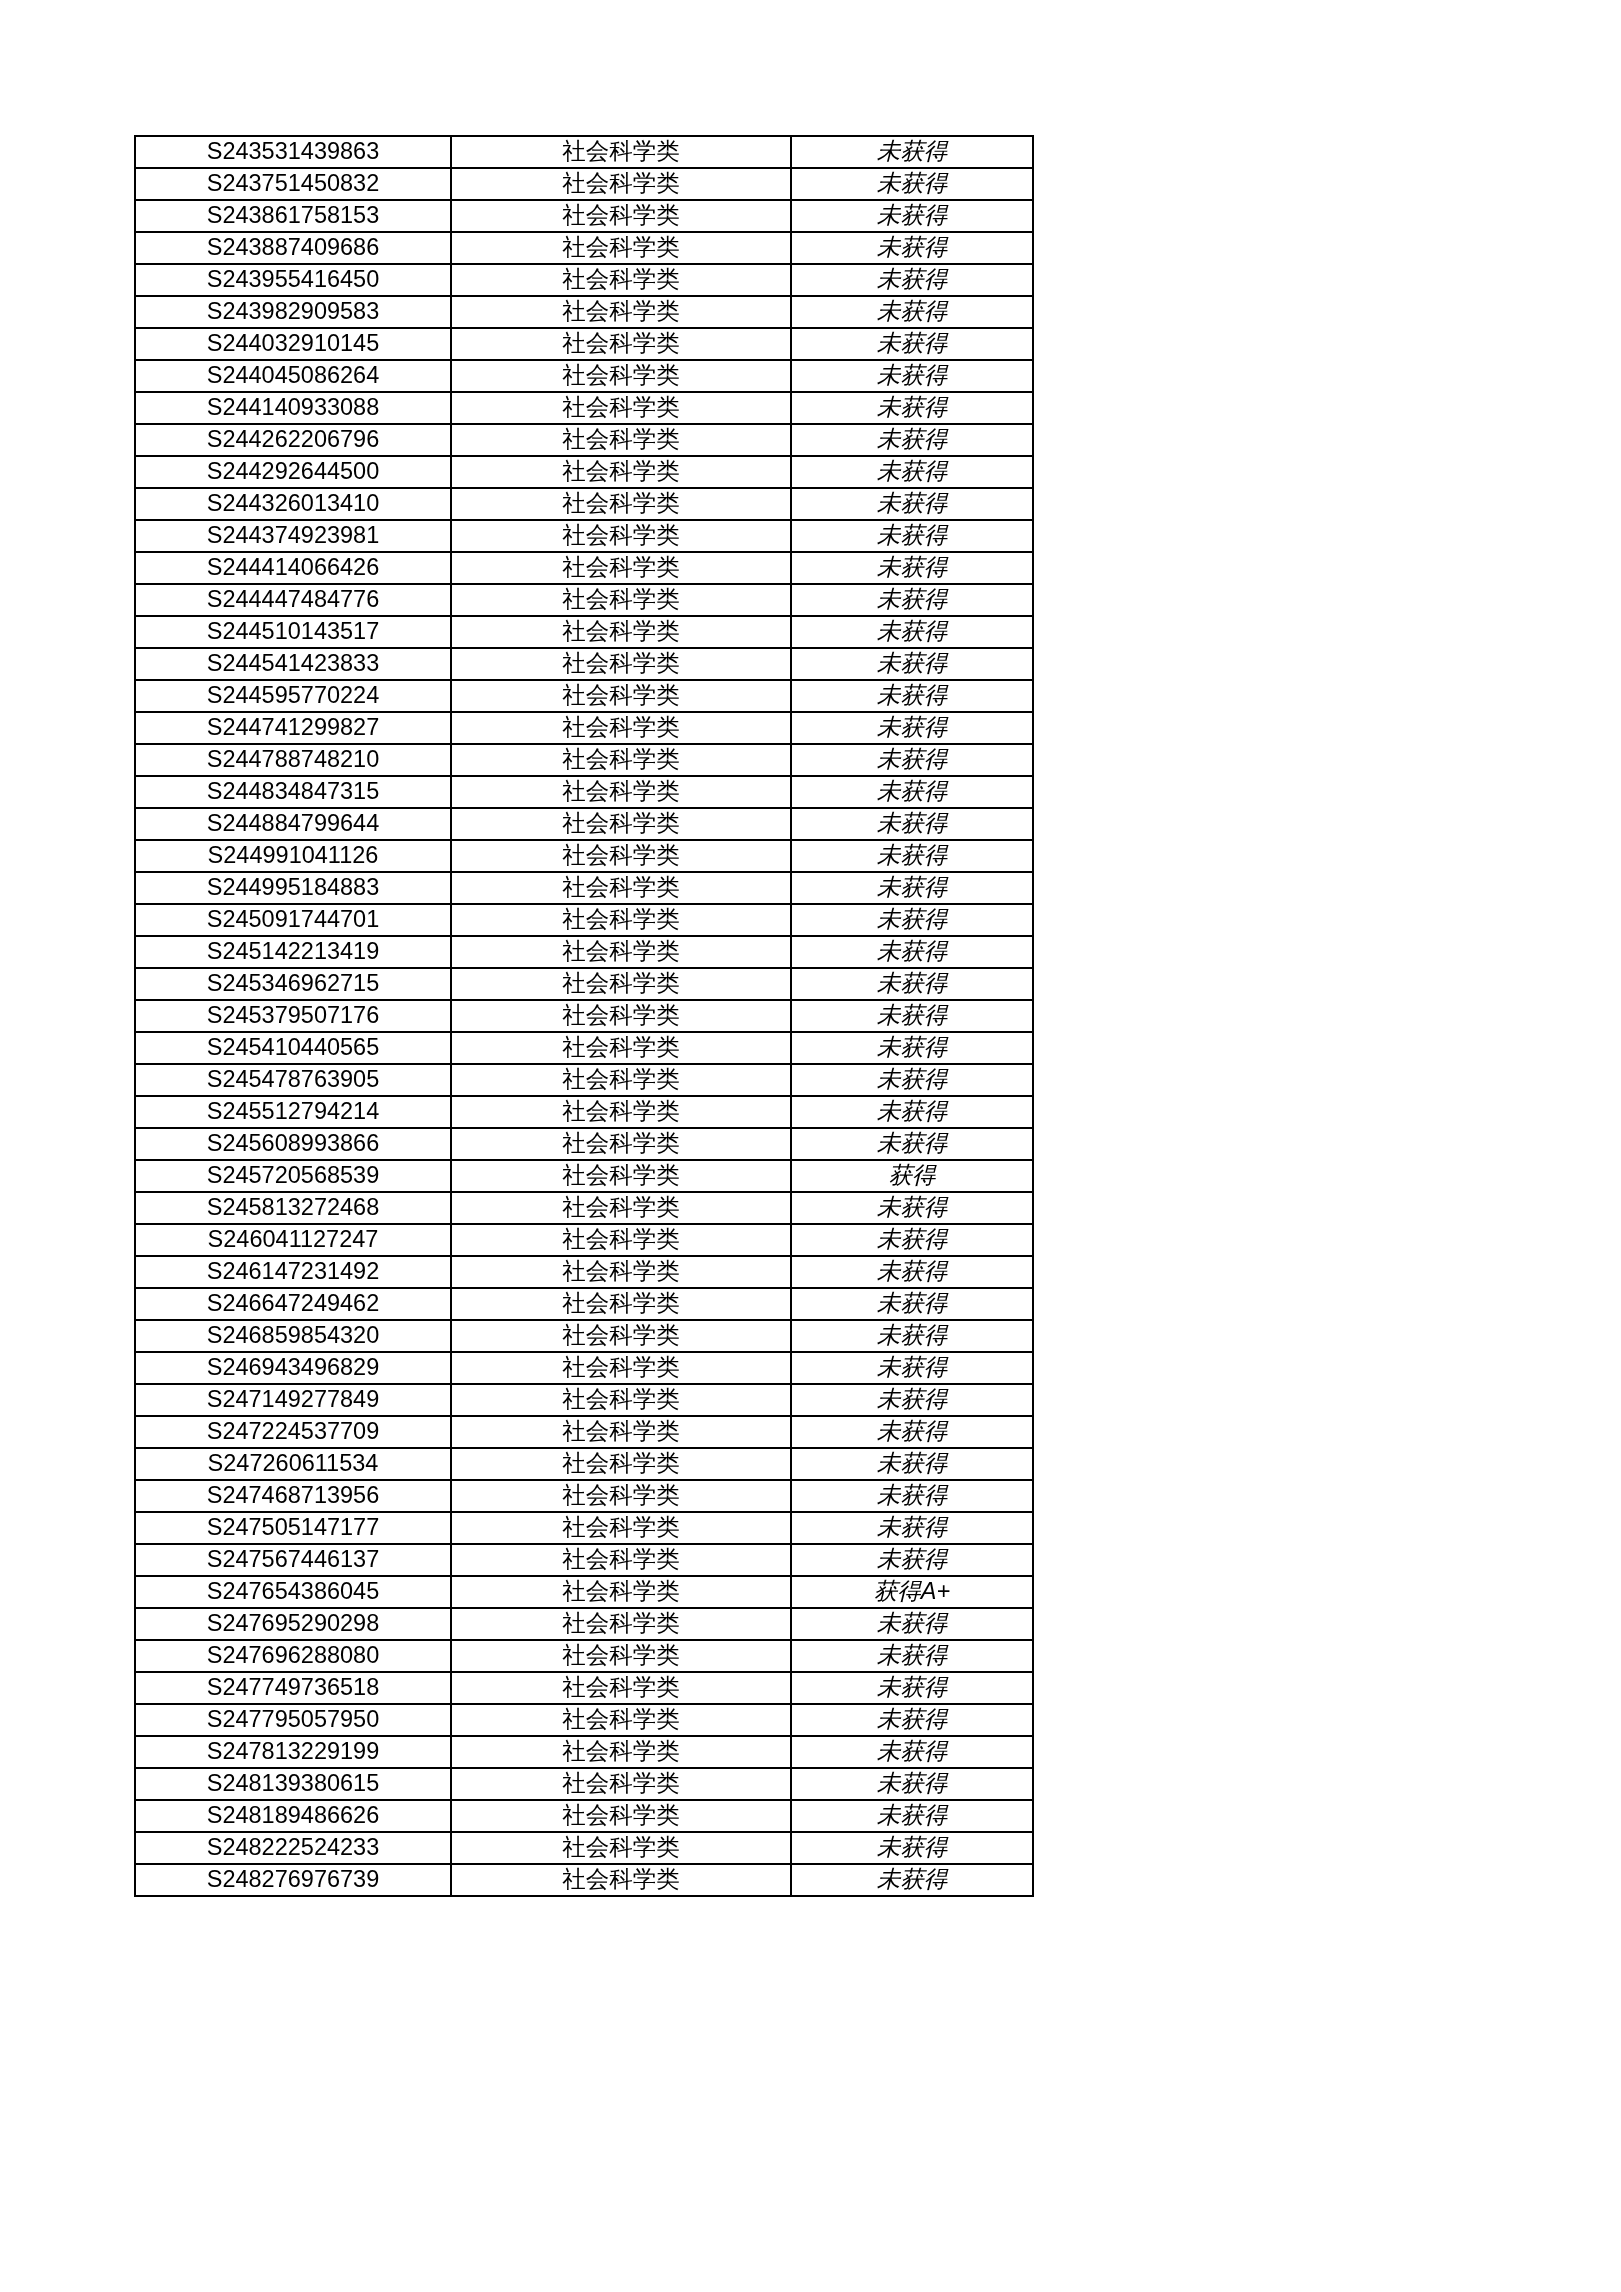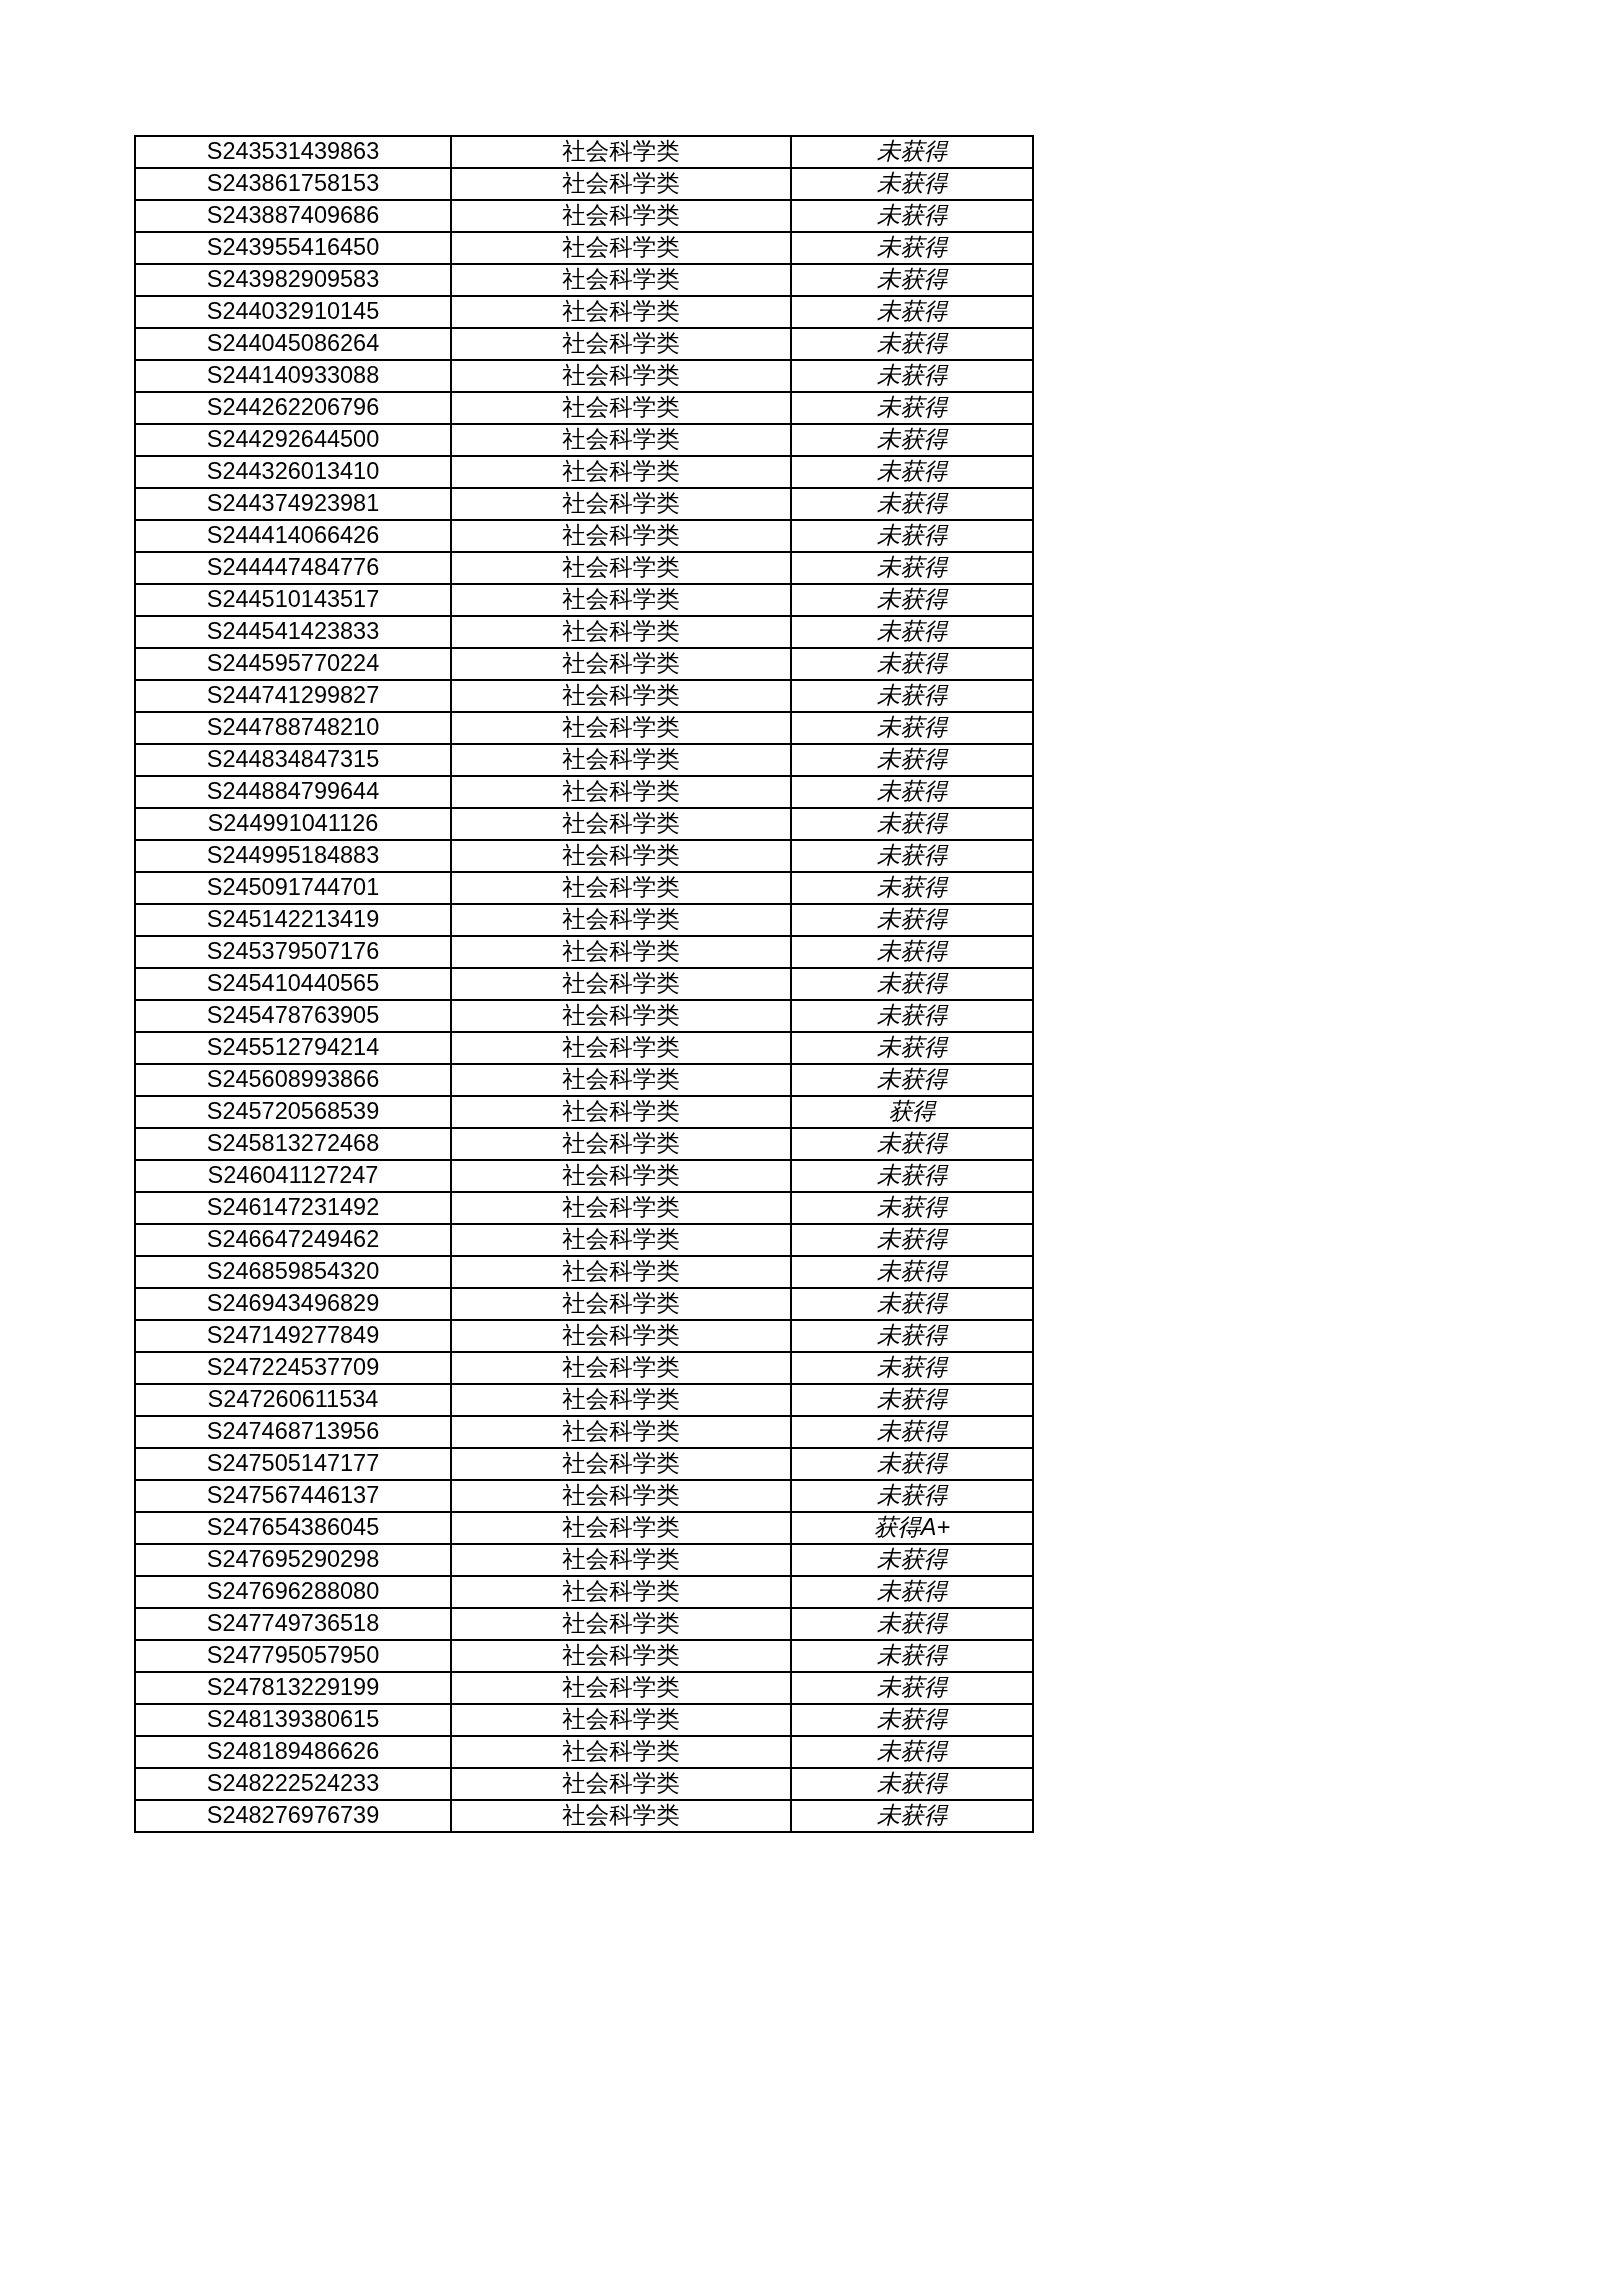--- a/index.html
+++ b/index.html
@@ -51,20 +51,25 @@
 <div class="page">
   <div class="table-wrap">
     <table class="grades">
       <tbody>
           <tr>
             <td class="col-id">S243531439863</td>
             <td class="col-cat">社会科学类</td>
             <td class="col-res">未获得</td>
           </tr>
           <tr>
+            <td class="col-id">S243751450832</td>
+            <td class="col-cat">社会科学类</td>
+            <td class="col-res">未获得</td>
+          </tr>
+          <tr>
             <td class="col-id">S243861758153</td>
             <td class="col-cat">社会科学类</td>
             <td class="col-res">未获得</td>
           </tr>
           <tr>
             <td class="col-id">S243887409686</td>
             <td class="col-cat">社会科学类</td>
             <td class="col-res">未获得</td>
           </tr>
           <tr>
@@ -167,20 +172,25 @@
             <td class="col-cat">社会科学类</td>
             <td class="col-res">未获得</td>
           </tr>
           <tr>
             <td class="col-id">S245091744701</td>
             <td class="col-cat">社会科学类</td>
             <td class="col-res">未获得</td>
           </tr>
           <tr>
             <td class="col-id">S245142213419</td>
+            <td class="col-cat">社会科学类</td>
+            <td class="col-res">未获得</td>
+          </tr>
+          <tr>
+            <td class="col-id">S245346962715</td>
             <td class="col-cat">社会科学类</td>
             <td class="col-res">未获得</td>
           </tr>
           <tr>
             <td class="col-id">S245379507176</td>
             <td class="col-cat">社会科学类</td>
             <td class="col-res">未获得</td>
           </tr>
           <tr>
             <td class="col-id">S245410440565</td>

